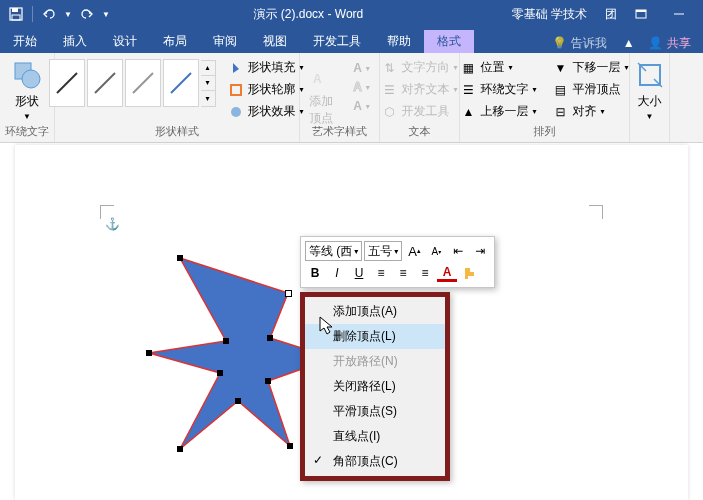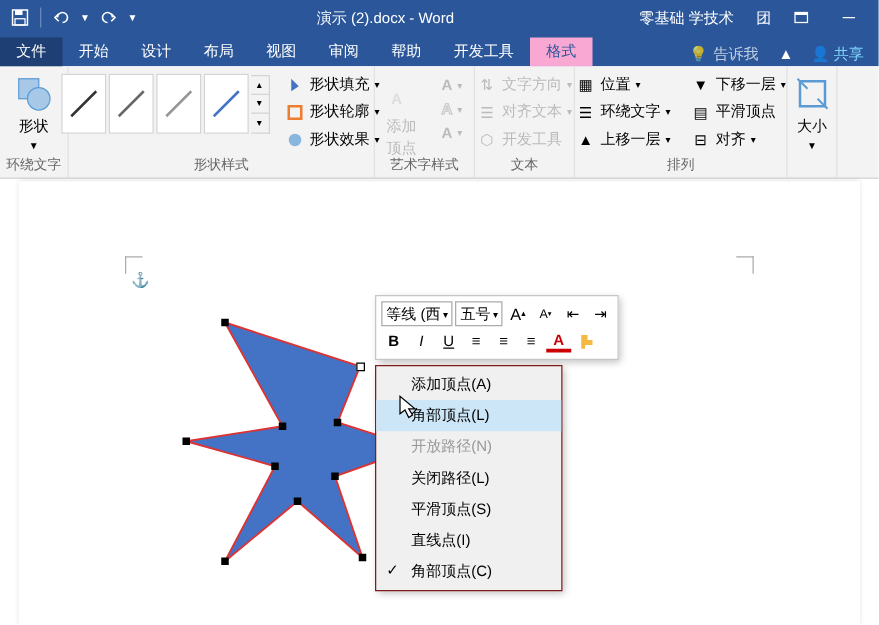--- a/index.html
+++ b/index.html
@@ -8,24 +8,24 @@
 .qat{display:flex;align-items:center;gap:2px;padding-left:4px}
 .qat-btn{width:24px;height:24px;display:flex;align-items:center;justify-content:center;color:#fff;cursor:pointer}
 .qat-sep{width:1px;height:16px;background:rgba(255,255,255,.3);margin:0 2px}
 .title-center{flex:1;text-align:center;font-size:12px}
 .title-right{display:flex;align-items:center;gap:6px;padding-right:4px}
 .tr-item{padding:0 6px;display:flex;align-items:center;gap:3px}
 .win-btn{width:40px;height:28px;display:flex;align-items:center;justify-content:center;cursor:pointer}
 .menubar{height:25px;background:#2b579a;display:flex;align-items:flex-end}
 .menu-tab{padding:3px 13px;color:#fff;cursor:pointer;font-size:12px}
 .menu-tab.file{background:#1e3f73}
-.menu-tab.active{background:#f9a8d4;color:#2b579a}
+.menu-tab.active{background:#c4b5fd;color:#2b579a}
 .menu-right{margin-left:auto;display:flex;align-items:center;padding-right:4px}
 .tellme{display:flex;align-items:center;gap:4px;color:rgba(255,255,255,.7);padding:0 10px}
-.share{color:#7dd3fc;padding:0 8px}
+.share{color:#f9a8d4;padding:0 8px}
 .ribbon{height:90px;background:#f3f3f3;border-bottom:1px solid #d4d4d4;display:flex}
 .rgroup{border-right:1px solid #e1e1e1;padding:4px 6px 0;display:flex;flex-direction:column;align-items:center;position:relative}
 .rgroup-label{position:absolute;bottom:3px;left:0;right:0;text-align:center;color:#666;font-size:11px}
 .rcontent{flex:1;display:flex;align-items:flex-start;gap:4px}
 .big-btn{display:flex;flex-direction:column;align-items:center;padding:2px 4px;cursor:pointer;gap:2px}
 .big-btn .icon{width:32px;height:32px}
 .gallery{display:flex;align-items:center}
 .gal-items{display:flex;gap:2px;padding:2px}
 .gal-item{width:36px;height:48px;border:1px solid #d4d4d4;background:#fff;cursor:pointer;display:flex;align-items:center;justify-content:center}
 .gal-ctrl{display:flex;flex-direction:column;border:1px solid #d4d4d4;border-left:none}
@@ -38,21 +38,21 @@
 .corner{position:absolute;width:14px;height:14px}
 .corner.tl{top:60px;left:85px;border-left:1px solid #aaa;border-top:1px solid #aaa}
 .corner.tr{top:60px;right:85px;border-right:1px solid #aaa;border-top:1px solid #aaa}
 .anchor{position:absolute;top:72px;left:90px;color:#888}
 .star-wrap{position:absolute;top:108px;left:128px}
 .vertex{position:absolute;width:6px;height:6px;background:#000;transform:translate(-3px,-3px)}
 .mini-toolbar{position:absolute;top:236px;left:300px;background:#fff;border:1px solid #c6c6c6;box-shadow:2px 2px 6px rgba(0,0,0,.25);padding:3px}
 .mt-row{display:flex;align-items:center;gap:2px;padding:1px}
 .mt-sel{border:1px solid #ababab;padding:1px 3px;background:#fff;height:20px;display:flex;align-items:center}
 .mt-btn{width:20px;height:20px;display:flex;align-items:center;justify-content:center;cursor:pointer}
-.context-menu{position:absolute;top:292px;left:300px;background:#f0f0f0;border:1px solid #7f1d1d;box-shadow:2px 2px 6px rgba(0,0,0,.25);padding:2px 0;min-width:150px}
+.context-menu{position:absolute;top:292px;left:300px;background:#f0f0f0;border:5px solid #7f1d1d;box-shadow:2px 2px 6px rgba(0,0,0,.25);padding:2px 0;min-width:150px}
 .cm-item{padding:4px 24px 4px 28px;cursor:pointer;position:relative;font-size:12px}
 .cm-item.hover{background:#cde6f7}
 .cm-item.disabled{color:#999}
 .cm-check{position:absolute;left:8px}
 .cursor{position:absolute;top:315px;left:318px;pointer-events:none;z-index:999}
 .dimmed{color:#bbb}
 </style>
 </head>
 <body>
 
@@ -95,28 +95,28 @@
       </div>
     <div class="win-btn">
         <svg width="10" height="10">
           <line x1="0" y1="5" x2="10" y2="5" stroke="#fff" stroke-width="1"></line>
         </svg>
       </div>
   </div>
 </div>
 
 <div class="menubar">
-  <div class="menu-tab file">文件</div>
   <div class="menu-tab">开始</div>
+  <div class="menu-tab">插入</div>
   <div class="menu-tab">设计</div>
   <div class="menu-tab">布局</div>
+  <div class="menu-tab">审阅</div>
   <div class="menu-tab">视图</div>
-  <div class="menu-tab">审阅</div>
+  <div class="menu-tab">开发工具</div>
   <div class="menu-tab">帮助</div>
-  <div class="menu-tab">开发工具</div>
   <div class="menu-tab active">格式</div>
   <div class="menu-right">
     <div class="tellme">
         <span>💡</span>
         <span>告诉我</span>
       </div>
     <div class="menu-tab" style="padding:3px 6px">▲</div>
     <div class="share">👤 <span>共享</span></div>
   </div>
 </div>
@@ -344,21 +344,21 @@
     <div class="mt-btn">
         <svg width="14" height="14">
           <path d="M3 2 L8 2 L8 6 L12 6 L12 10 L6 10 L6 13 L3 13 Z" fill="#f4b942"></path>
         </svg>
       </div>
   </div>
 </div>
 
 <div class="context-menu">
   <div class="cm-item">添加顶点(A)</div>
-  <div class="cm-item hover">角部顶点(L)</div>
+  <div class="cm-item hover">删除顶点(L)</div>
   <div class="cm-item disabled">开放路径(N)</div>
   <div class="cm-item">关闭路径(L)</div>
   <div class="cm-item">平滑顶点(S)</div>
   <div class="cm-item">直线点(I)</div>
   <div class="cm-item"><span class="cm-check">✓</span><span>角部顶点(C)</span></div>
 </div>
 
 <svg class="cursor" width="20" height="20">
     <path d="M2 2 L2 16 L6 13 L9 19 L12 17 L9 12 L14 12 Z" fill="#fff" stroke="#000" stroke-width="1"></path>
   </svg>

